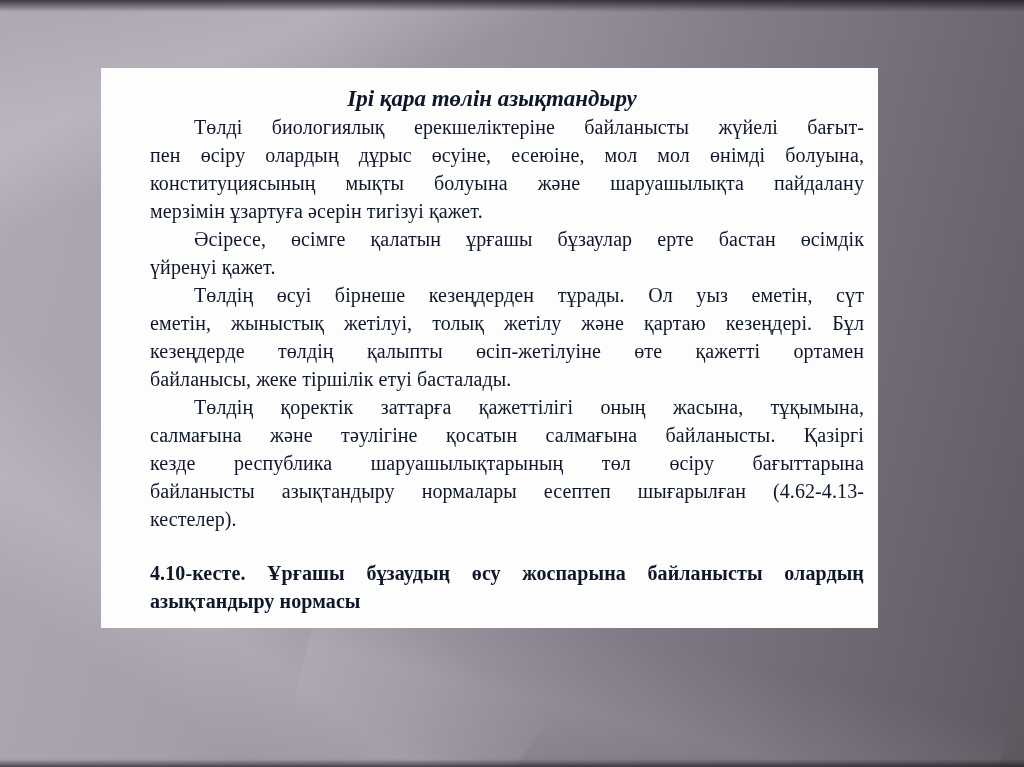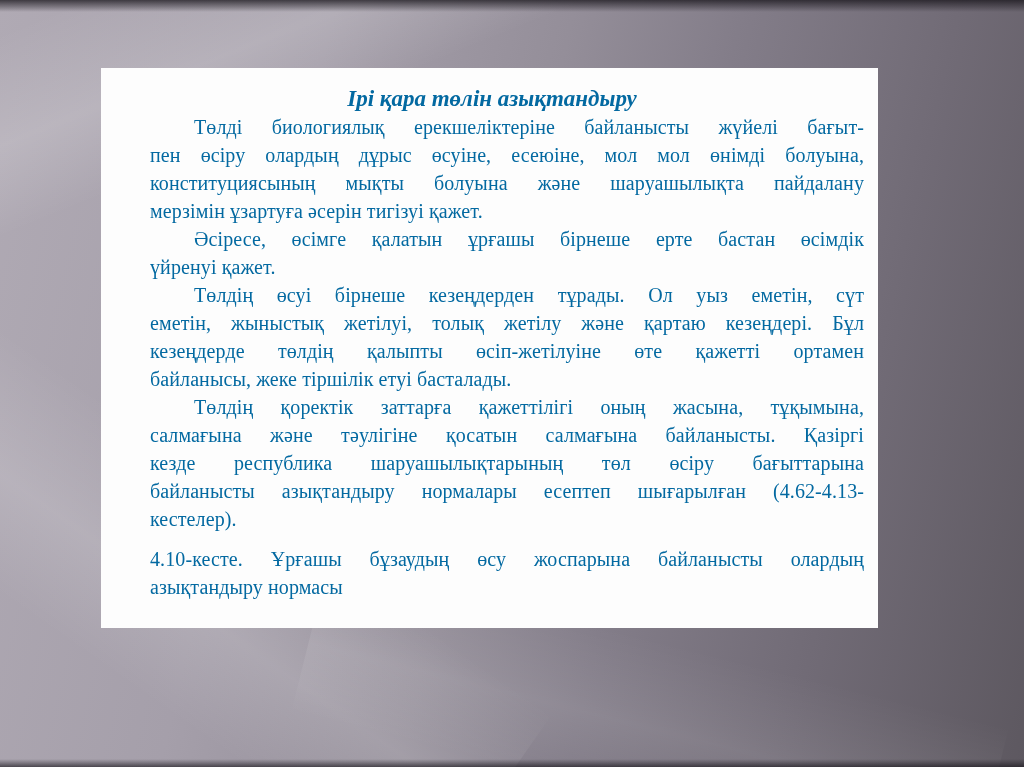--- a/index.html
+++ b/index.html
@@ -51,35 +51,35 @@
   
   .page {
     position: absolute;
     left: 101px;
     top: 68px;
     width: 777px;
     height: 560px;
     box-sizing: border-box;
     background: #fdfdfd;
     padding: 17px 14px 0 49px;
-    color: #0369a1;
+    color: #0f172a;
     overflow: hidden;
   }
   .title {
     margin: 0;
     font-size: 23px;
     line-height: 28px;
     font-weight: bold;
     font-style: italic;
     text-align: center;
     
     padding-right: 30px;
   }
   .para { margin: 0; }
-  .para.gap { margin-top: 12px; }
+  .para.gap { margin-top: 26px; font-weight: bold; }
   .line {
     font-size: 20px;
     line-height: 28px;
     white-space: normal;
     text-align: justify;
     text-align-last: justify;
     letter-spacing: 0.1px;
   }
   .line.last { text-align-last: left; }
   .line.indent { text-indent: 44px; }
@@ -97,21 +97,21 @@
   <div class="page">
     <h1 class="title">Ірі қара төлін азықтандыру</h1>
     <div id="paragraphs">
         <div class="para">
           <div class="line indent">Төлді биологиялық ерекшеліктеріне байланысты жүйелі бағыт-</div>
           <div class="line">пен өсіру олардың дұрыс өсуіне, есеюіне, мол мол өнімді болуына,</div>
           <div class="line">конституциясының мықты болуына және шаруашылықта пайдалану</div>
           <div class="line last">мерзімін ұзартуға әсерін тигізуі қажет.</div>
         </div>
         <div class="para">
-          <div class="line indent">Әсіресе, өсімге қалатын ұрғашы бірнеше ерте бастан өсімдік</div>
+          <div class="line indent">Әсіресе, өсімге қалатын ұрғашы бұзаулар ерте бастан өсімдік</div>
           <div class="line last">үйренуі қажет.</div>
         </div>
         <div class="para">
           <div class="line indent">Төлдің өсуі бірнеше кезеңдерден тұрады. Ол уыз еметін, сүт</div>
           <div class="line">еметін, жыныстық жетілуі, толық жетілу және қартаю кезеңдері. Бұл</div>
           <div class="line">кезеңдерде төлдің қалыпты өсіп-жетілуіне өте қажетті ортамен</div>
           <div class="line last">байланысы, жеке тіршілік етуі басталады.</div>
         </div>
         <div class="para">
           <div class="line indent">Төлдің қоректік заттарға қажеттілігі оның жасына, тұқымына,</div>

